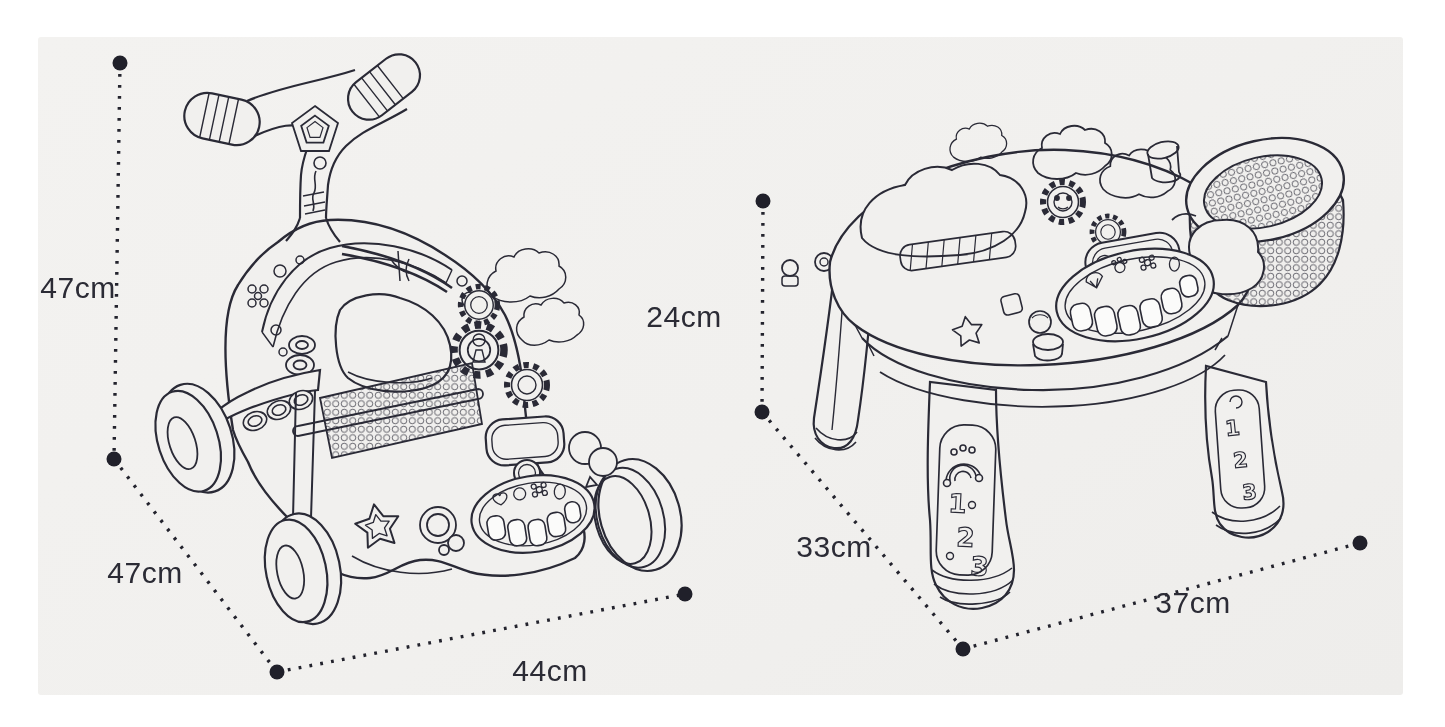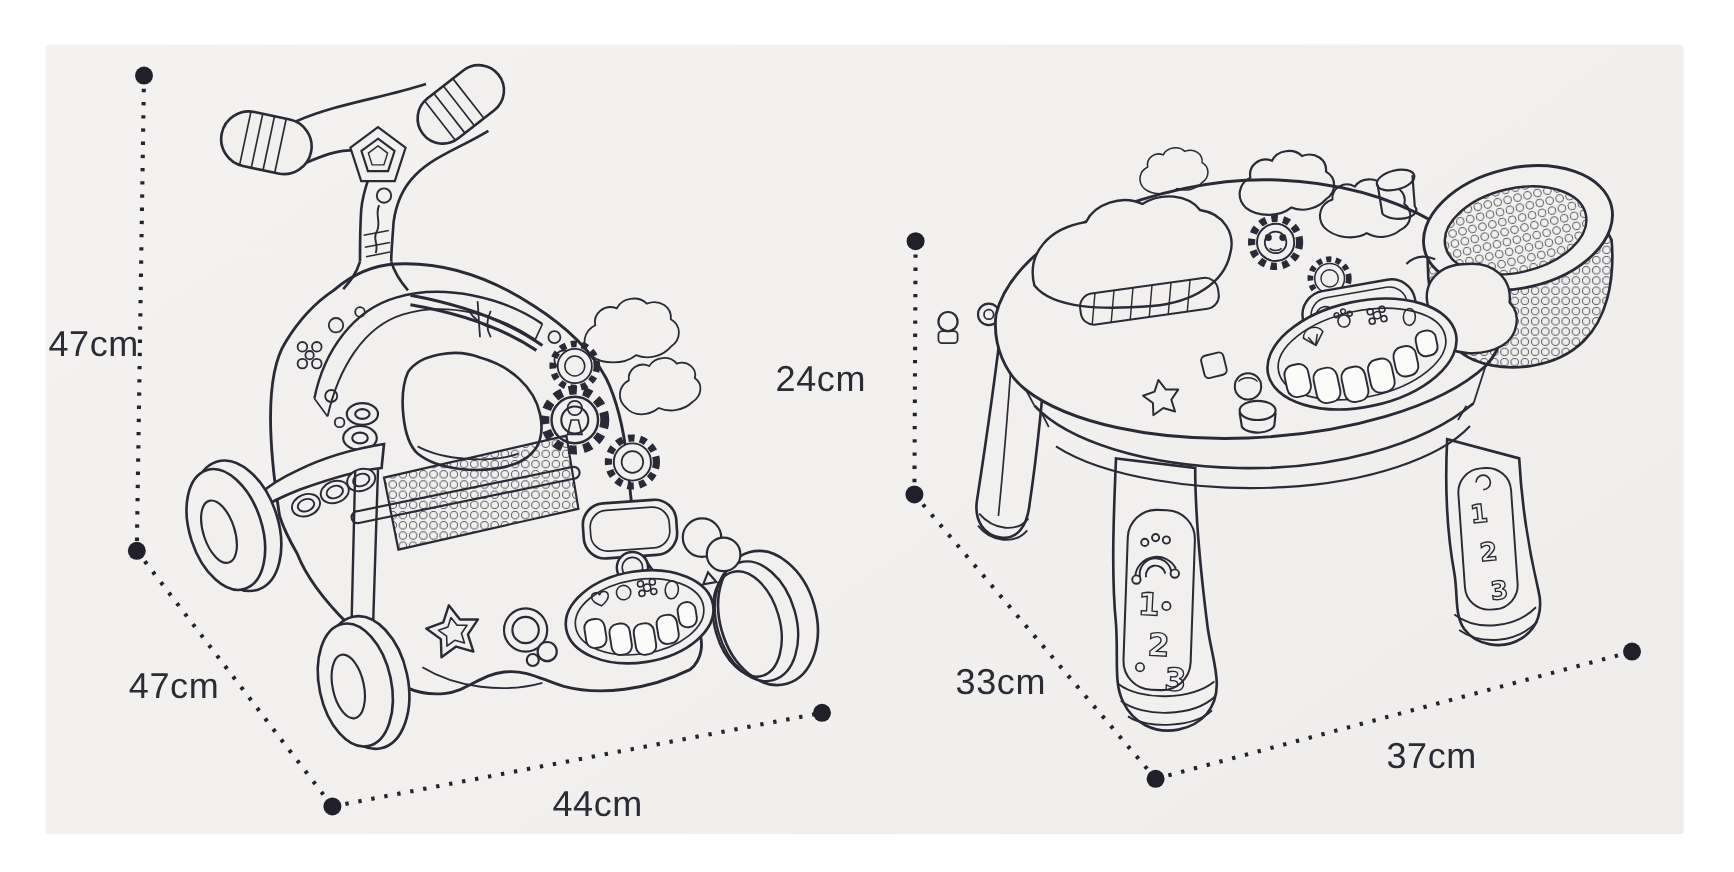--- a/index.html
+++ b/index.html
@@ -331,17 +331,17 @@
         <circle cx="685" cy="594" r="7.5"></circle>
       <circle cx="763" cy="201" r="7.5"></circle>
         <circle cx="762" cy="412" r="7.5"></circle>
       <circle cx="963" cy="649" r="7.5"></circle>
         <circle cx="1360" cy="543" r="7.5"></circle>
     </g>
   </svg>
 
   <div class="dim-label" style="left:78px;top:288px">47cm</div>
   <div class="dim-label" style="left:145px;top:573px">47cm</div>
-  <div class="dim-label" style="left:498px;top:671px">44cm</div>
+  <div class="dim-label" style="left:550px;top:671px">44cm</div>
   <div class="dim-label" style="left:684px;top:317px">24cm</div>
-  <div class="dim-label" style="left:834px;top:569px">33cm</div>
-  <div class="dim-label" style="left:1193px;top:631px">37cm</div>
+  <div class="dim-label" style="left:834px;top:547px">33cm</div>
+  <div class="dim-label" style="left:1193px;top:603px">37cm</div>
 </div>
 
 </body></html>

